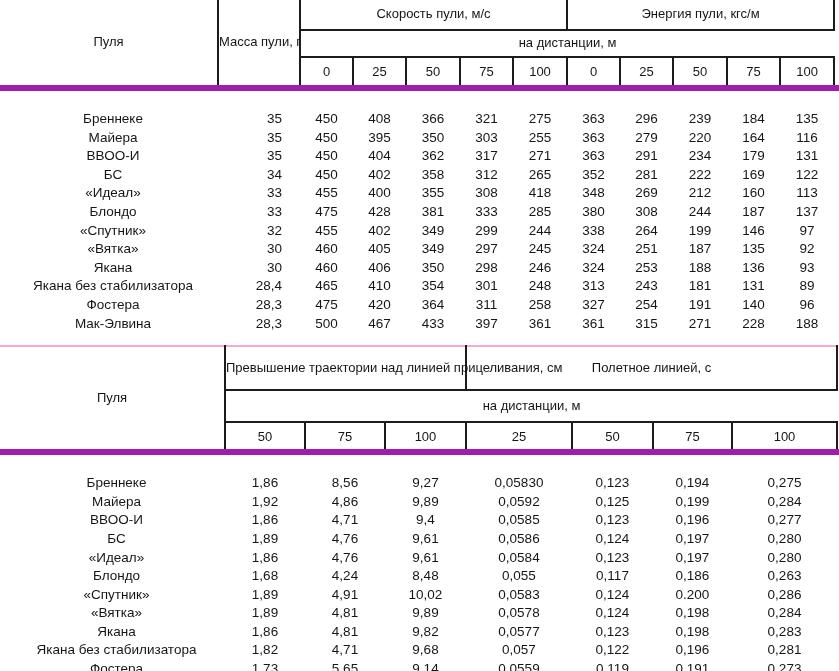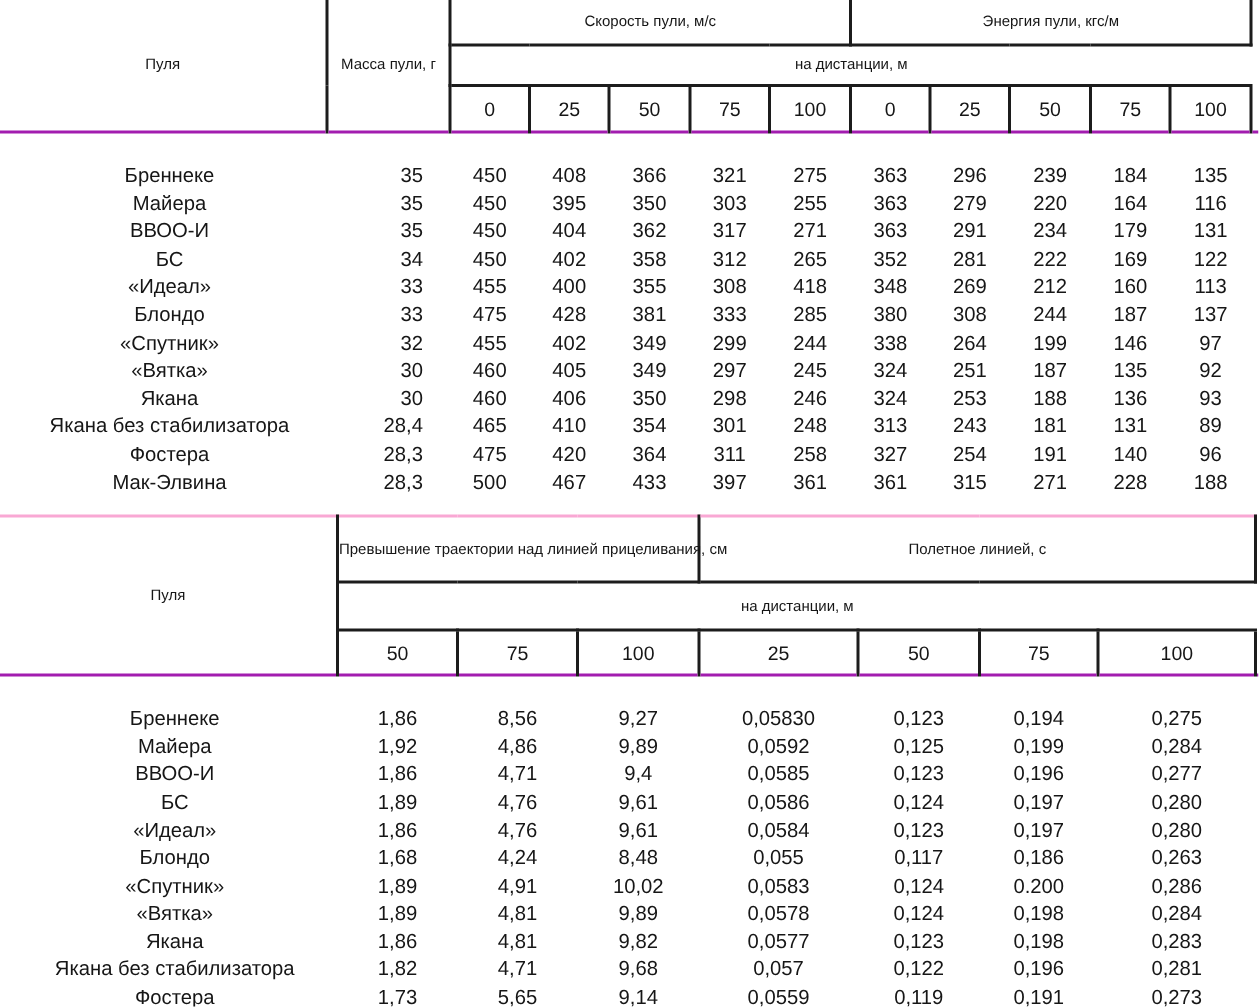--- a/index.html
+++ b/index.html
@@ -13,21 +13,21 @@
     table-layout:fixed;
     width:839px;
   }
   .tbl th,.tbl td{
     padding:0;margin:0;
     font-weight:normal;
     white-space:nowrap;
   }
   
   .hcell{
-    font-size:10px;
+    font-size:13px;
     text-align:center;
     vertical-align:middle;
     line-height:1.3;
     white-space:normal;
   }
   .b-r{border-right:2px solid #1c1c1c;}
   .b-b{border-bottom:2px solid #1c1c1c;}
   .b-t{border-top:2px solid #f9a8d4;}
   
   .dist{
@@ -36,21 +36,21 @@
     vertical-align:middle;
   }
   
   .tbl tbody td{
     height:18.6px;line-height:18.6px;
     font-size:13.5px;
     text-align:center;
     overflow:visible;
   }
   .tbl tbody tr.first td{
-    border-top:2px solid #a21caf;
+    border-top:6px solid #a21caf;
     padding-top:19px;
   }
   td.name{text-align:left;padding-left:8px;}
   #t1 td.mass{padding-right:18px;text-align:right;}
   .filler{border:none;}
   #t1 thead tr.r1{height:30px;}
   #t1 thead tr.r2{height:27px;}
   #t1 thead tr.r3{height:31px;}
   #t2{margin-top:12px;}
   #t2 thead tr.r1{height:44px;}

